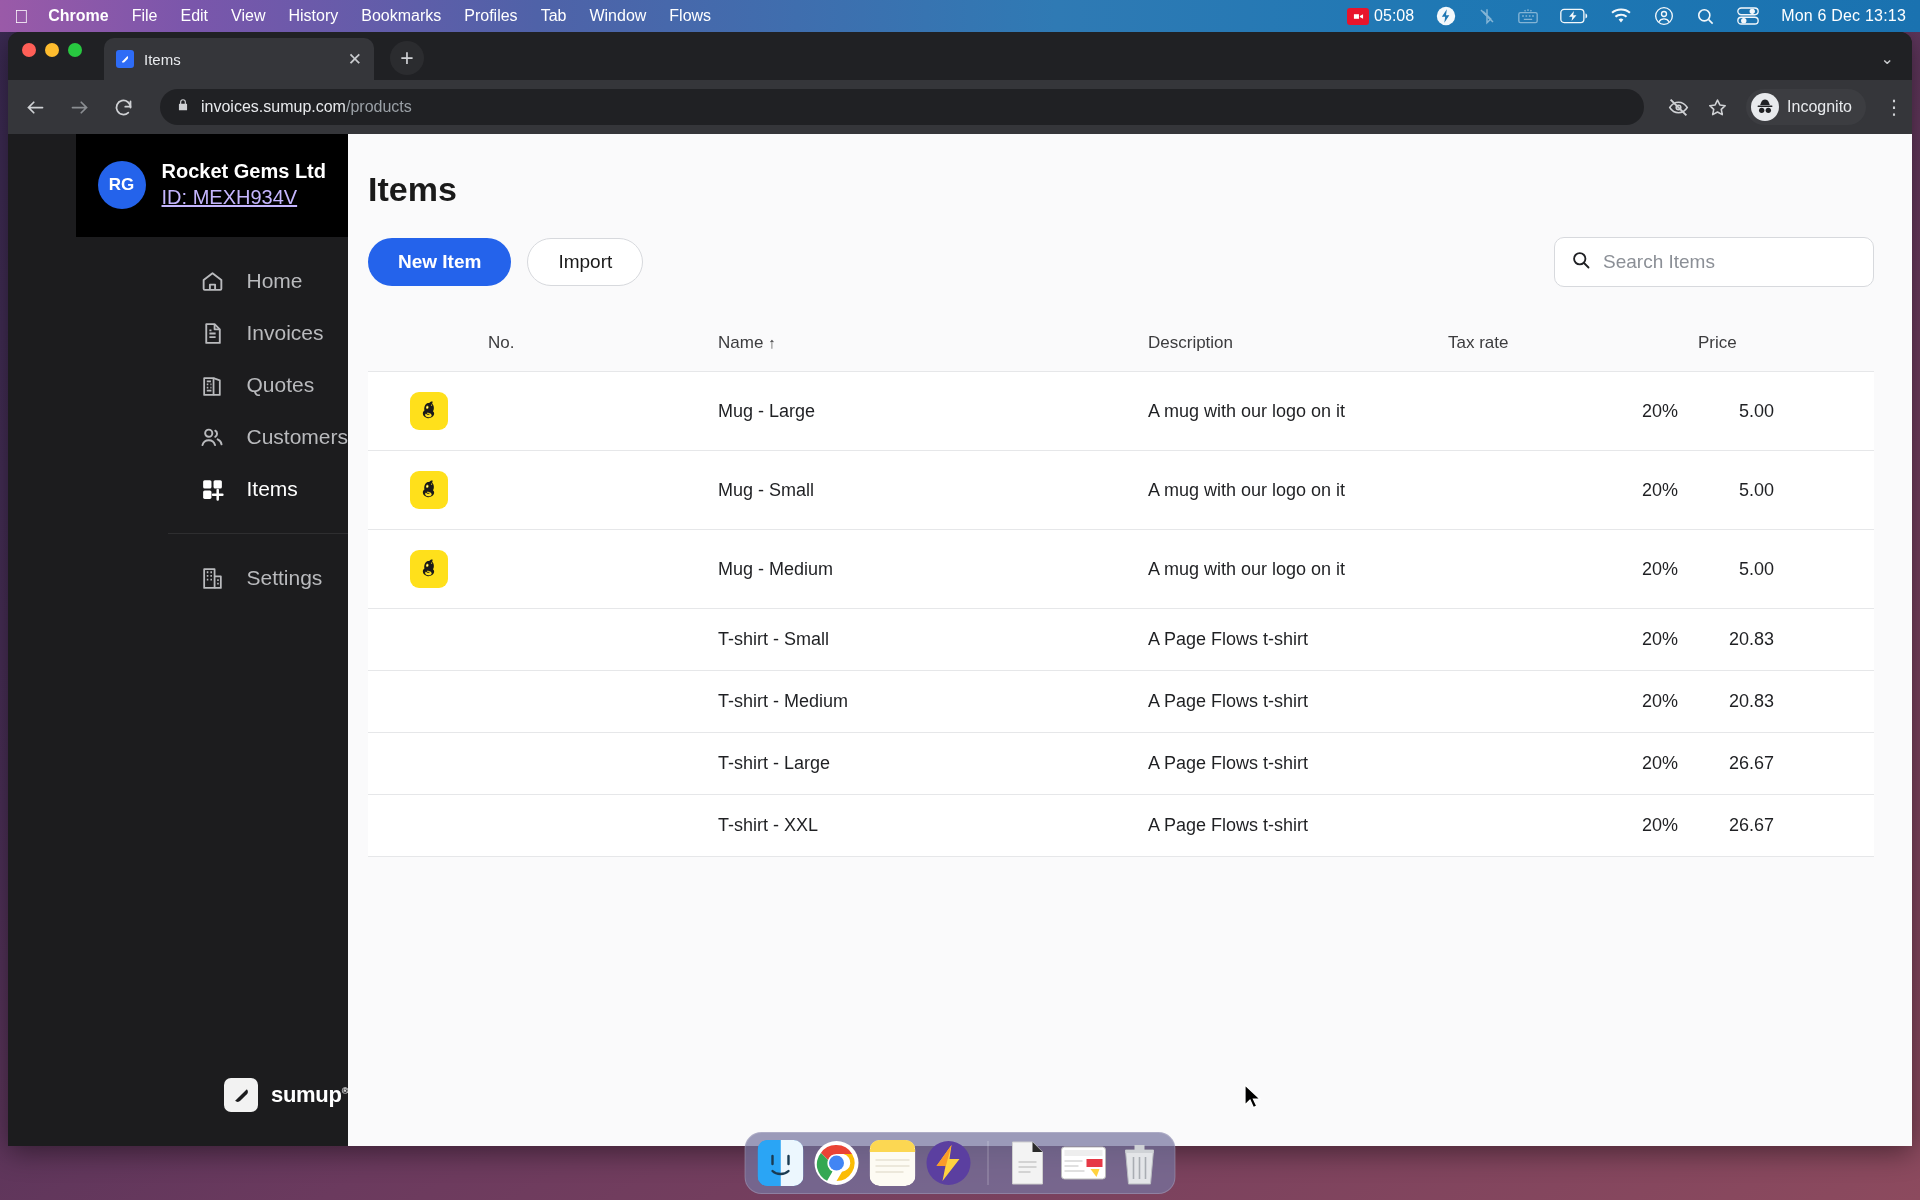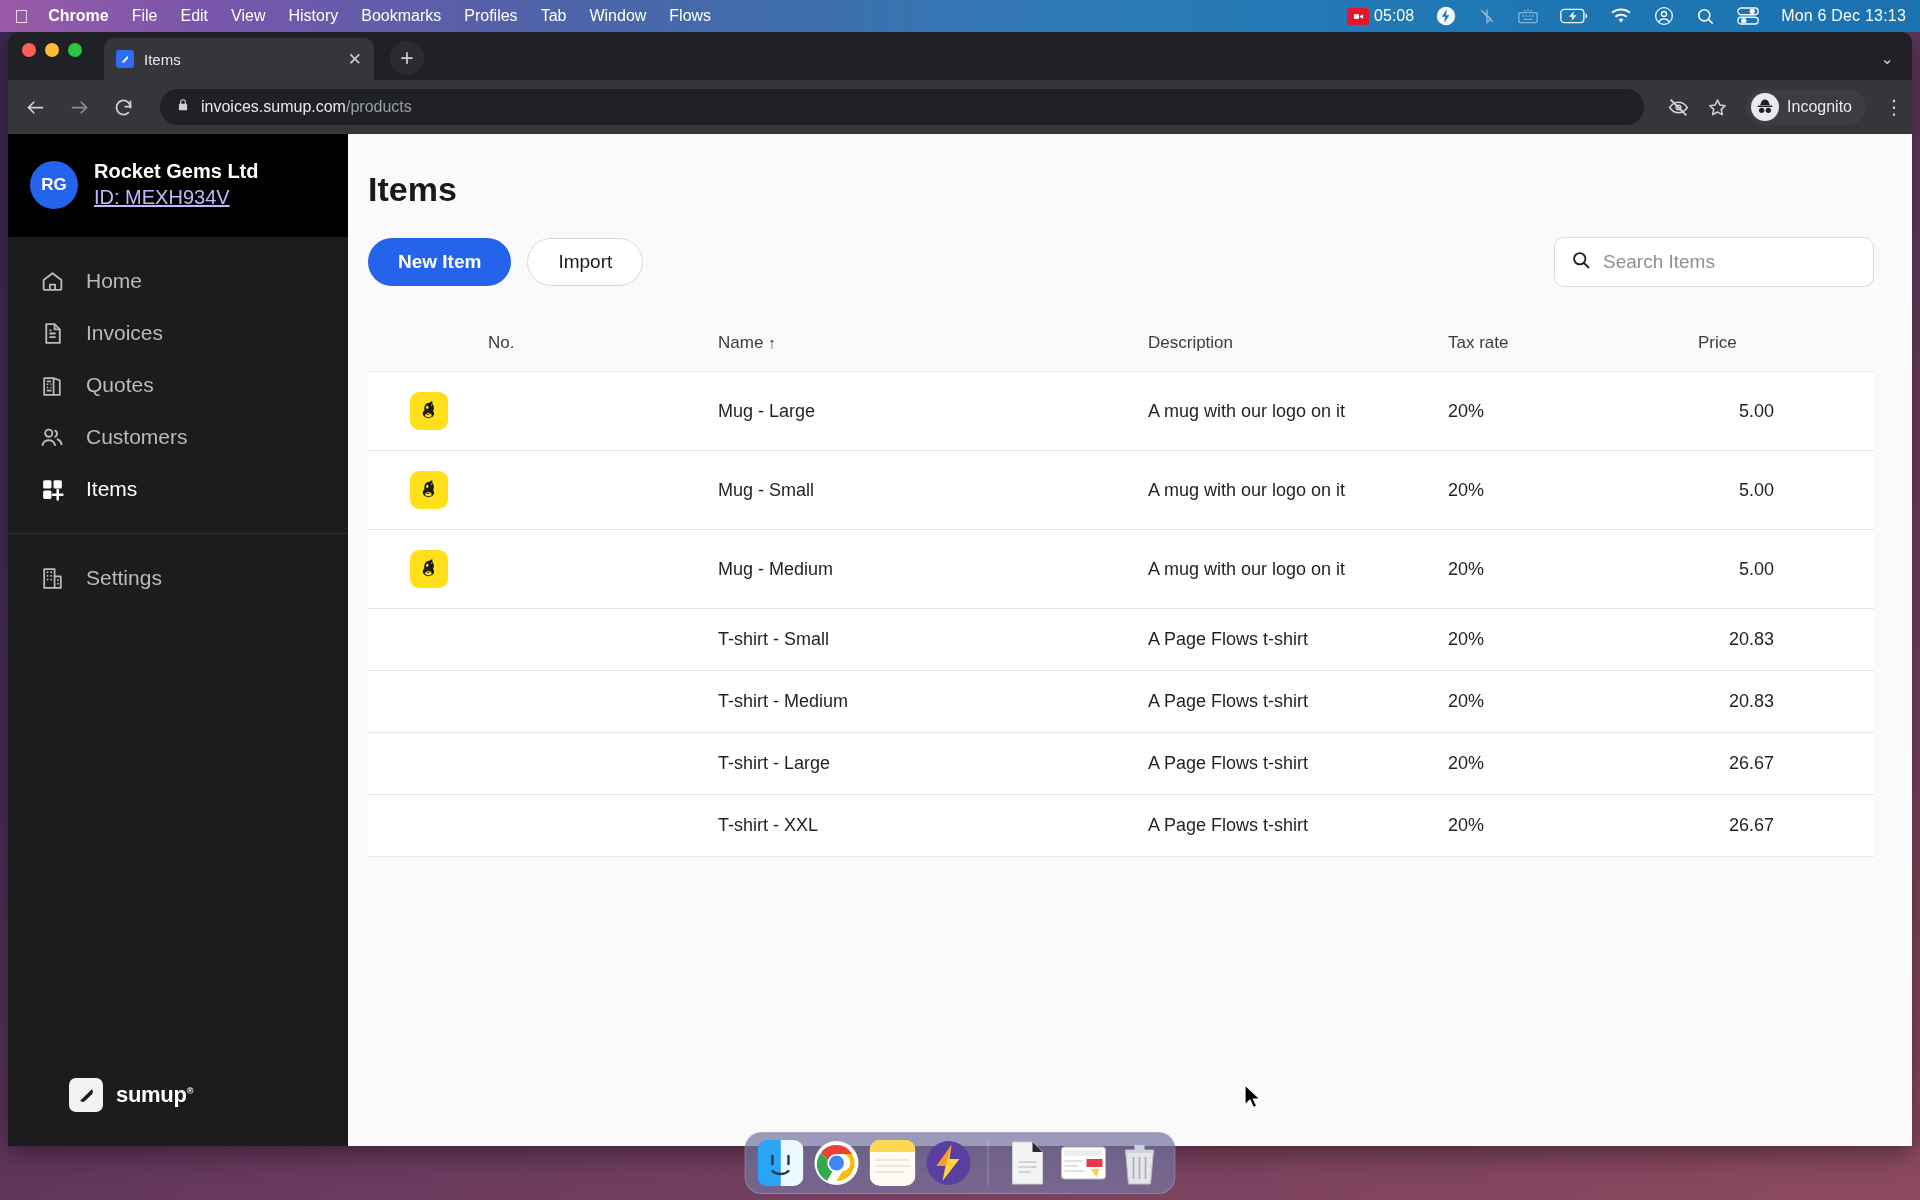--- a/index.html
+++ b/index.html
@@ -79,21 +79,21 @@
     display: flex; align-items: center; gap: 8px; background: #3c3d41;
     border-radius: 18px; padding: 4px 14px 4px 5px; color: #e8eaed; font-size: 16px; text-align: right;
   }
   .inc-av { width: 28px; height: 28px; border-radius: 50%; background: #e8eaed; display:flex;align-items:center;justify-content:center; }
   .kebab { color: #cfd1d4; font-size: 20px; letter-spacing: 0px; line-height: 6px; width: 14px; text-align:center; }
 
   
   #page { display: flex; height: 1012px; background: #fff; }
 
   
-  #sidebar { width: 340px; background: #1c1c1e; display: flex; flex-direction: column; flex: 0 0 340px; }
+  #sidebar { width: 340px; background: #1c1c1e; display: flex; flex-direction: column; flex: 0 0 340px; align-items: flex-end; }
   .side-head { background: #000; padding: 24px 22px 26px 22px; display: flex; align-items: center; gap: 16px; }
   .avatar {
     width: 48px; height: 48px; border-radius: 50%; background: #2463eb;
     color: #fff; display: flex; align-items: center; justify-content: center;
     font-size: 17px; font-weight: 600; flex: 0 0 48px;
   }
   .biz-name { color: #fff; font-size: 20px; font-weight: 700; line-height: 1.3; }
   .biz-id { color: #c4b5fd; font-size: 20px; line-height: 1.35; text-decoration: underline; }
   .go-dash {
     display: flex; align-items: center; gap: 18px; padding: 20px 28px 22px 34px;
@@ -140,21 +140,21 @@
     padding: 16px 10px 18px 10px; border-bottom: 1px solid #e6e7e9; background: #fafafb;
   }
   table.items td {
     font-size: 18px; color: #1f2023; padding: 20px 10px; border-bottom: 1px solid #e6e7e9;
     background: #fff;
   }
   .col-img { width: 110px; padding-left: 42px !important; }
   .col-no { width: 230px; }
   .col-name { width: 430px; }
   .col-desc { width: 300px; }
-  .col-tax { width: 250px; }
+  .col-tax { width: 250px; text-align: right; }
   .col-price { text-align: right; padding-right: 100px !important; }
   th.col-price { text-align: right; padding-right: 100px !important; }
   .sort-arrow { font-size: 15px; margin-left: 5px; display: inline-block; }
   .thumb {
     width: 38px; height: 38px; border-radius: 9px; background: #ffe01b;
     display: flex; align-items: center; justify-content: center;
   }
   .thumb svg { width: 26px; height: 26px; }
 
   

